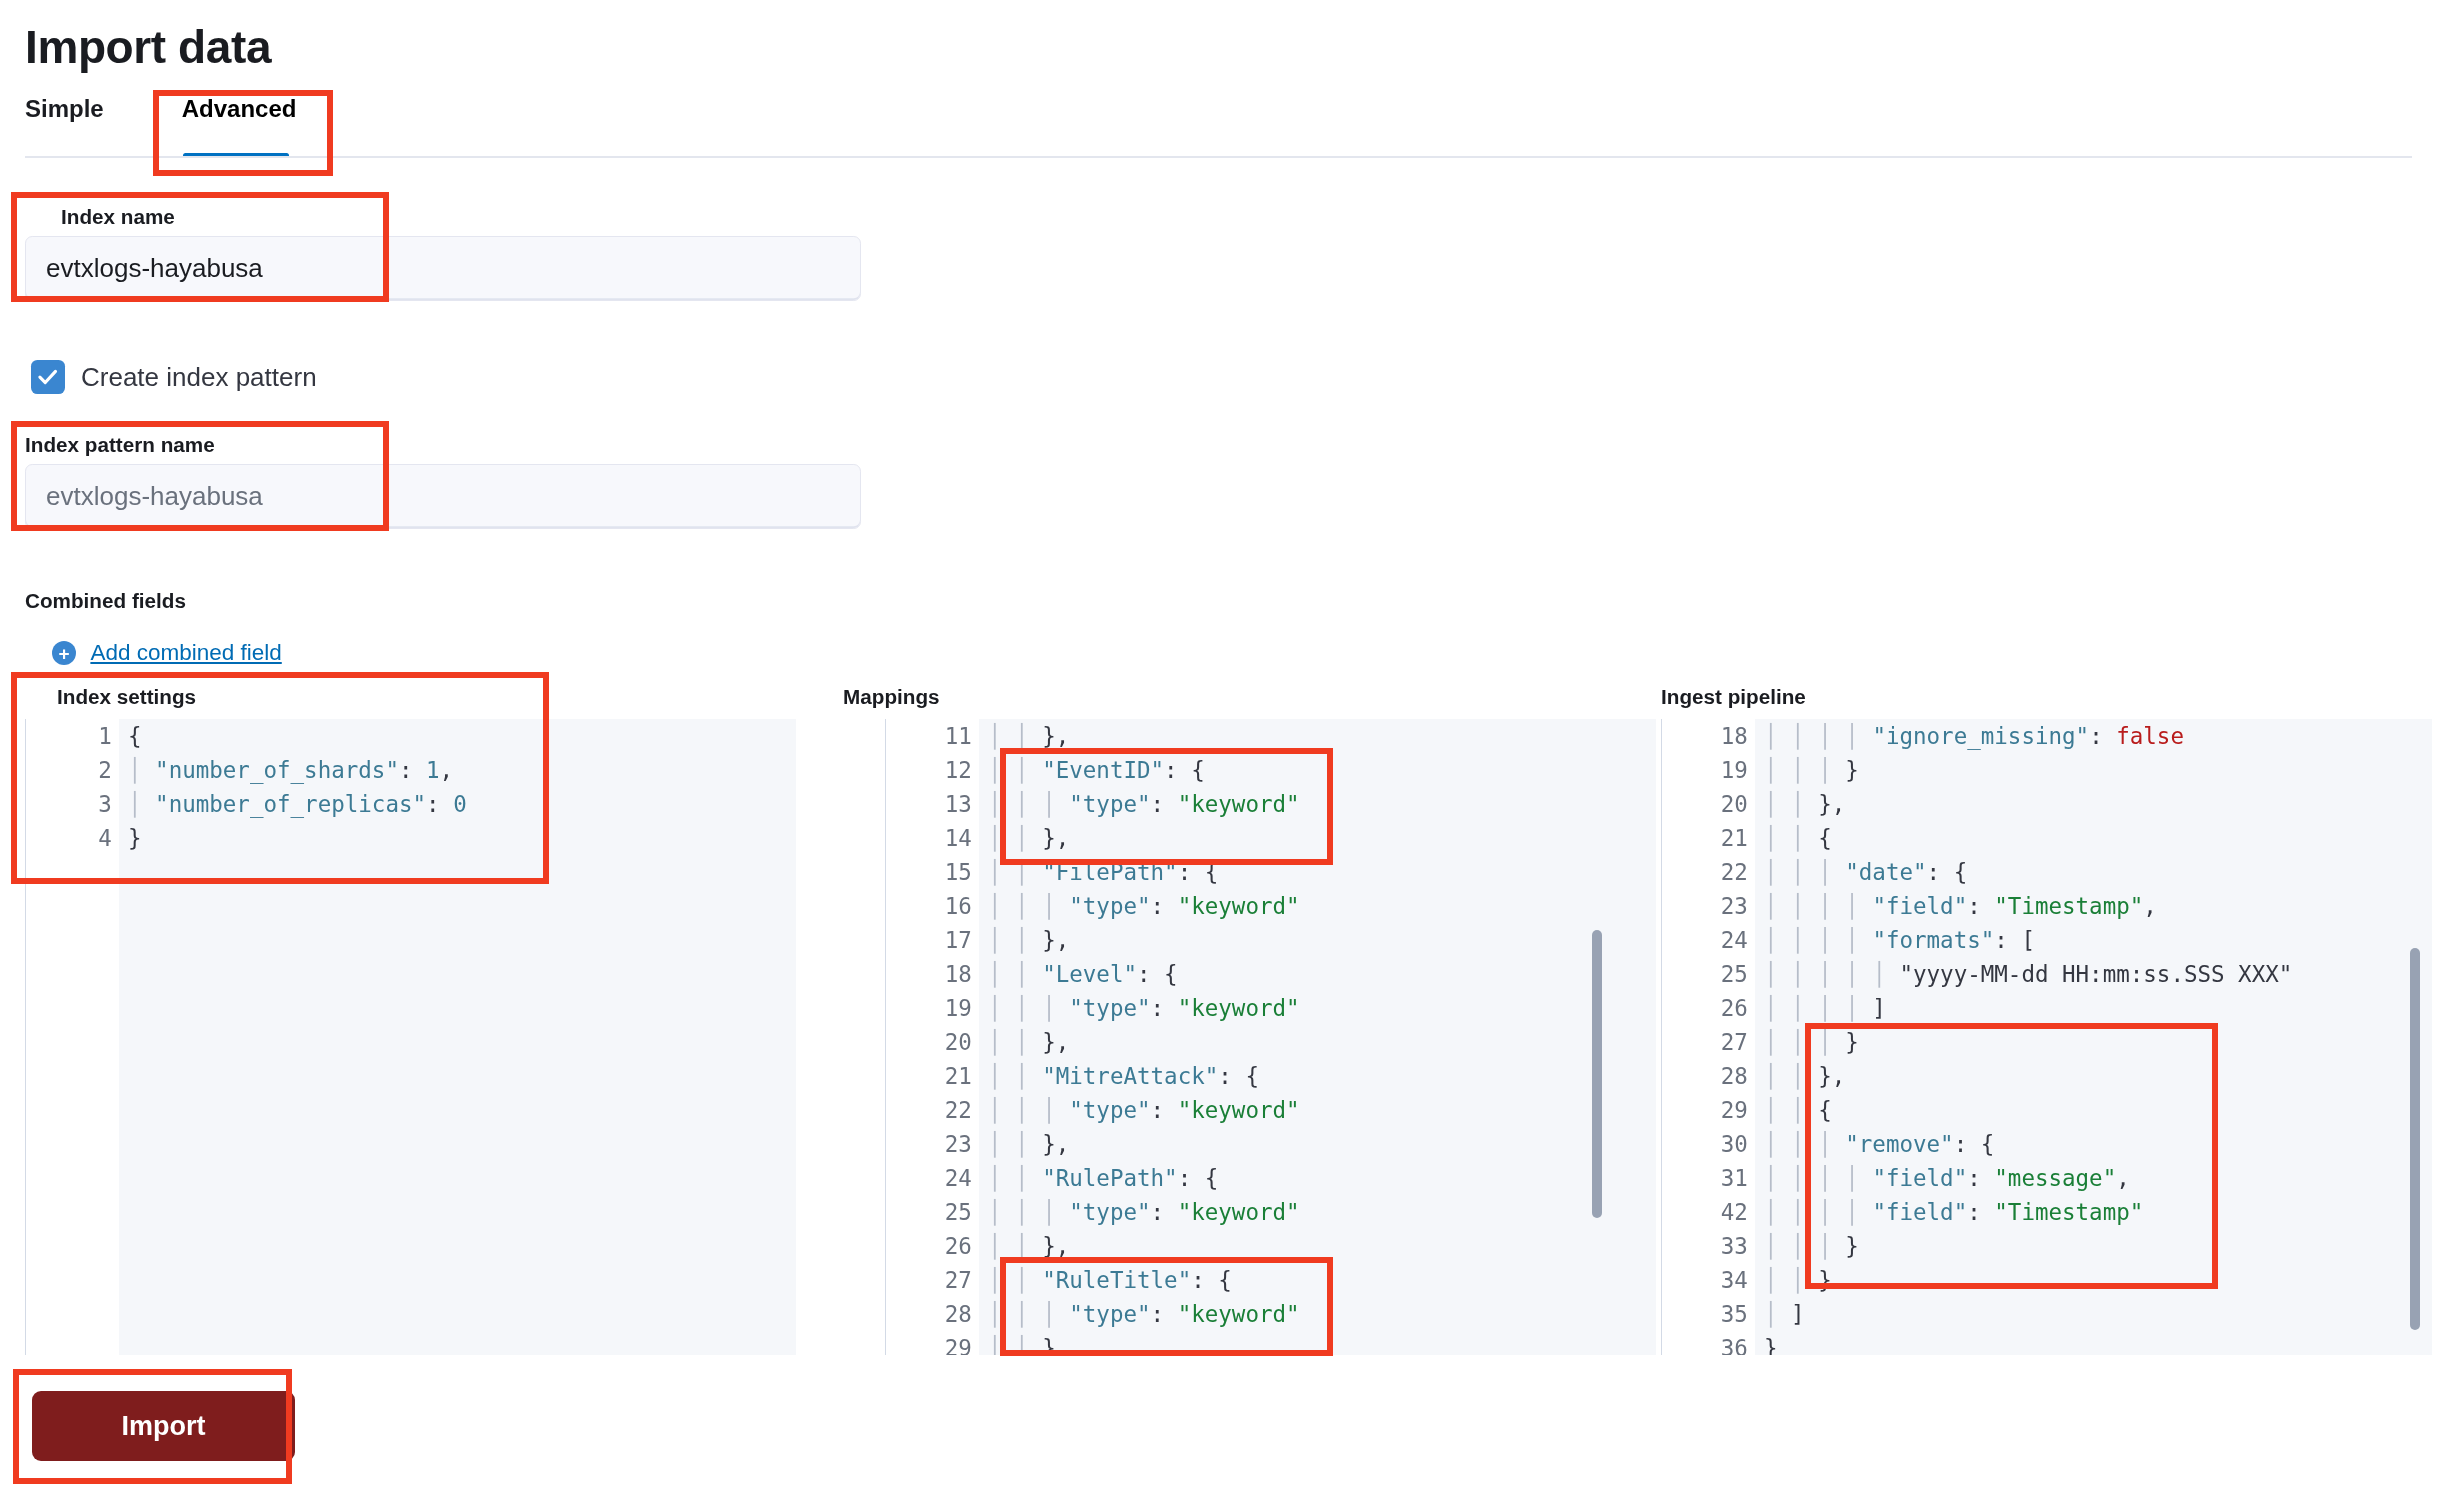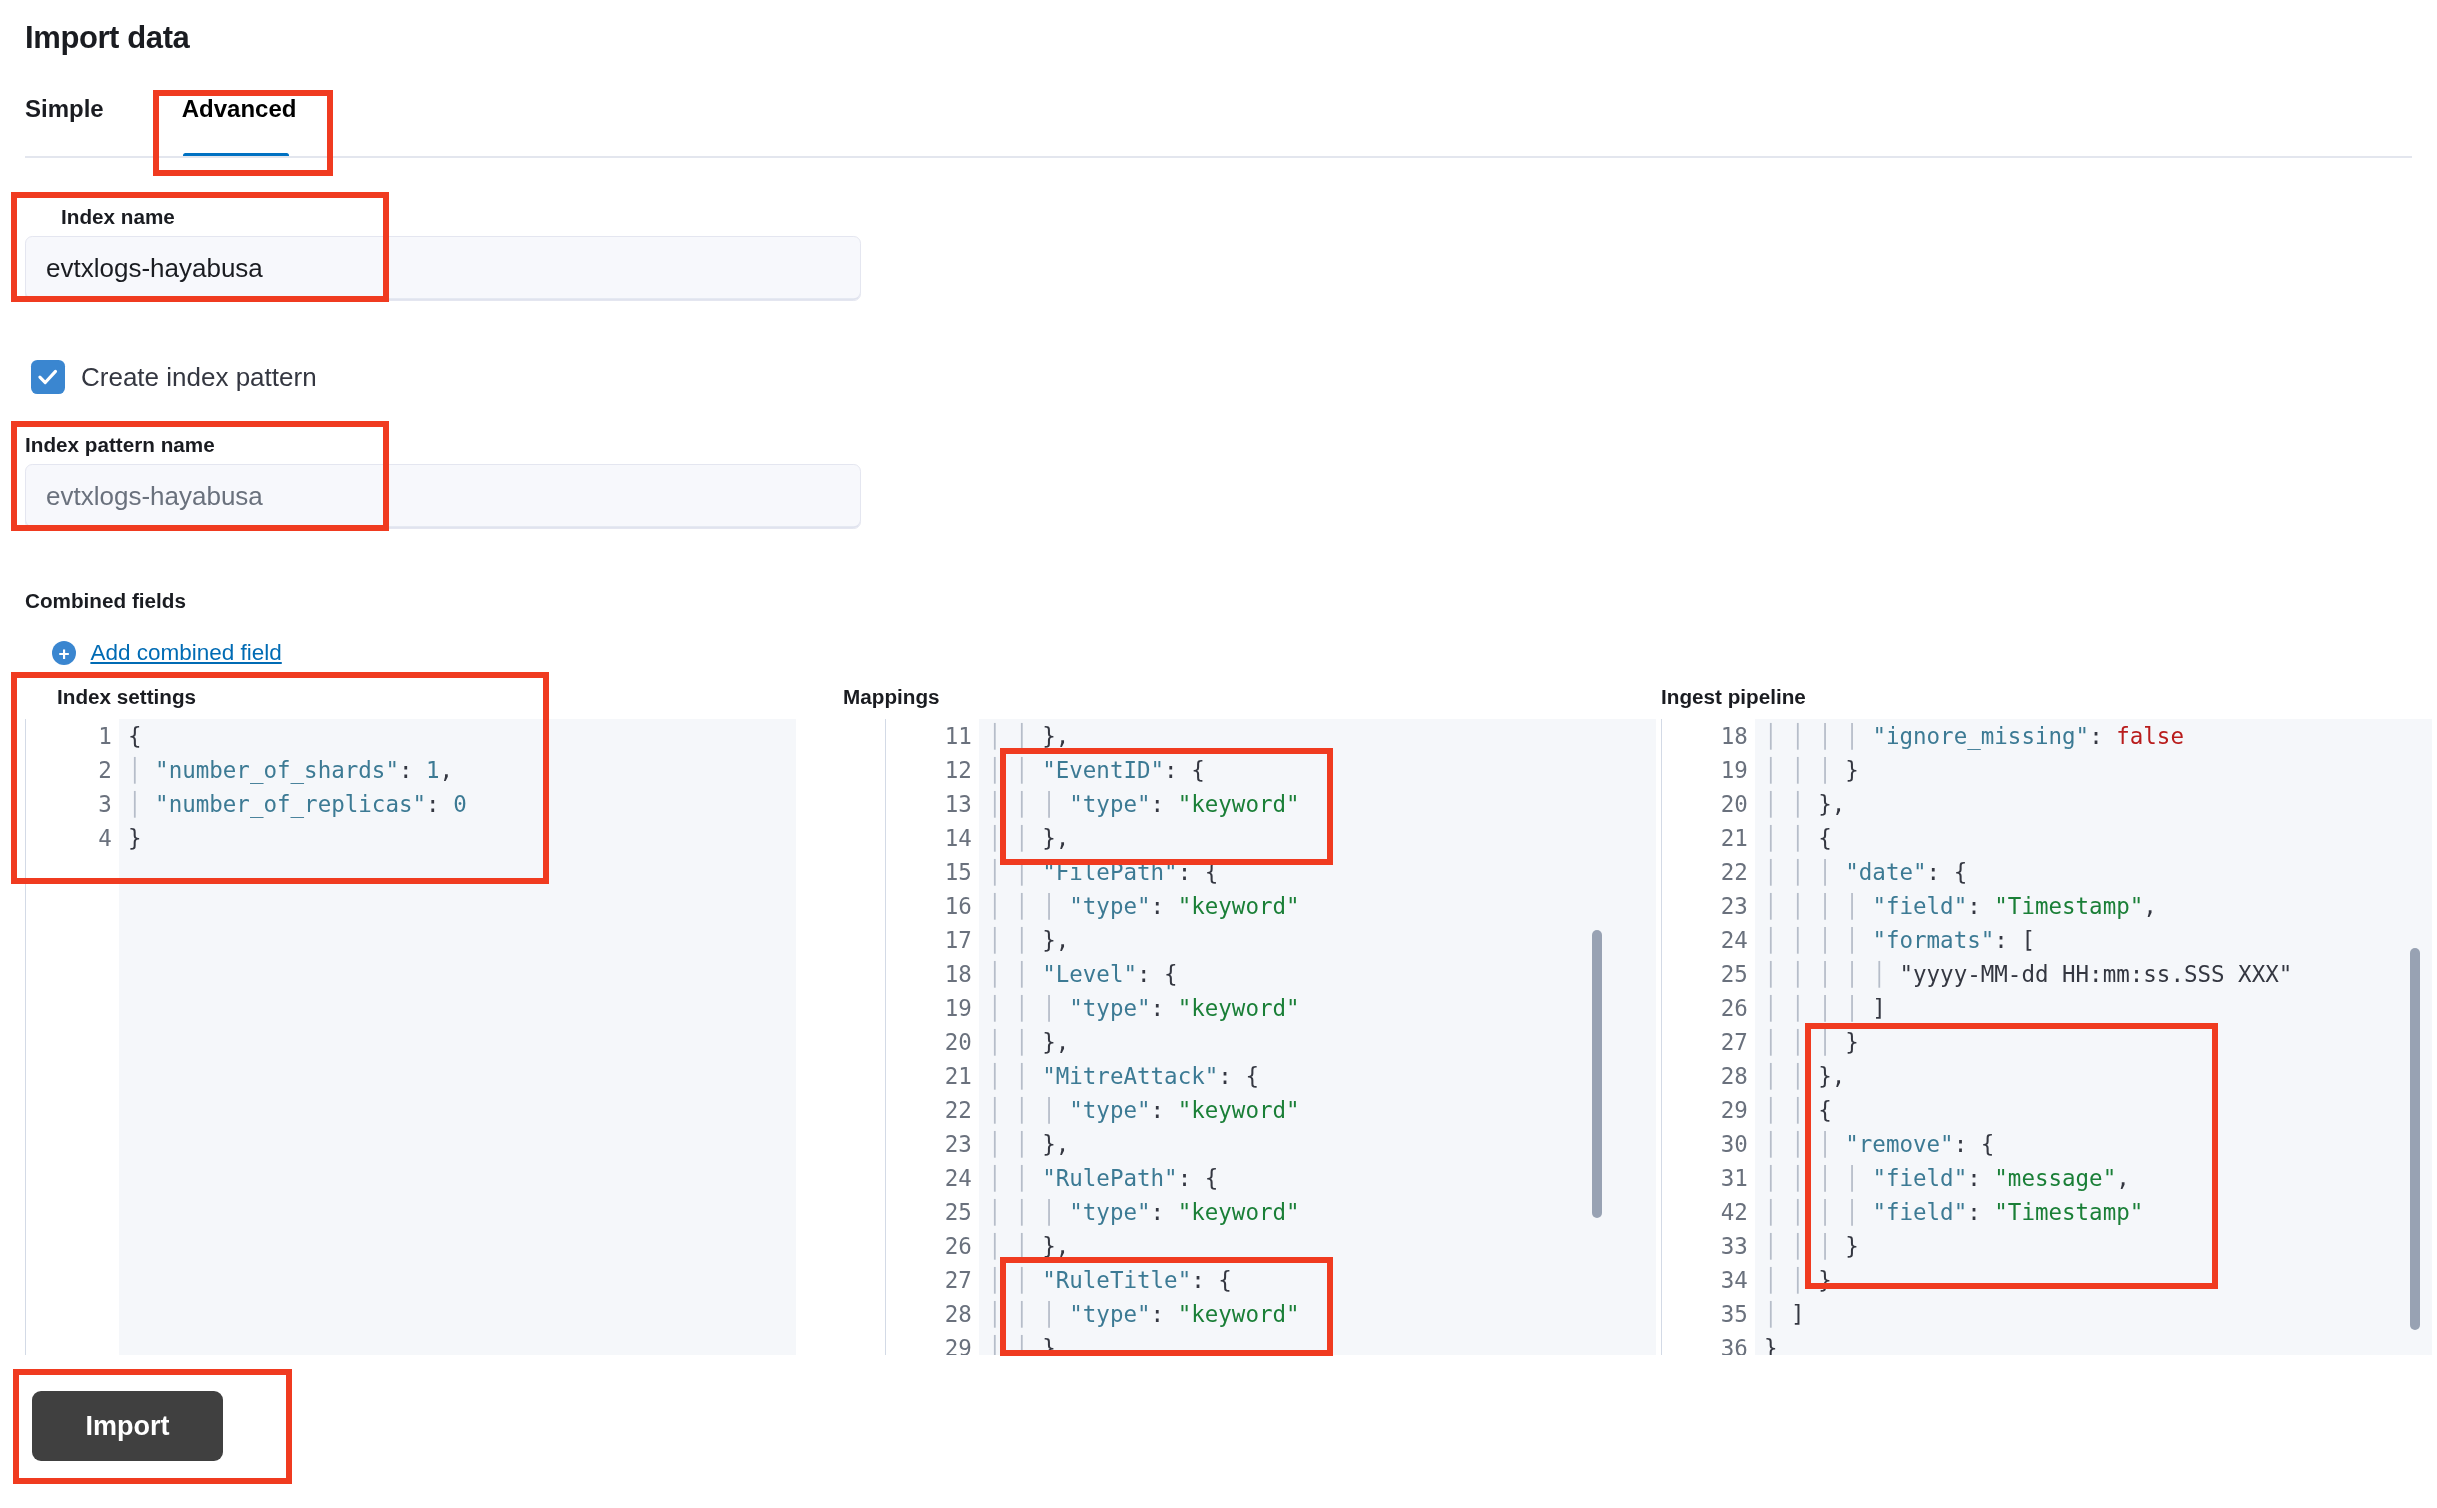--- a/index.html
+++ b/index.html
@@ -9,21 +9,21 @@
     background: #ffffff;
     font-family: "Liberation Sans", sans-serif;
     color: #343741;
     position: relative;
     overflow: hidden;
   }
 
   
   .page-title {
     position:absolute; left:25px; top:20px;
-    font-size: 31px; font-weight: 700; color:#1a1c21;
+    font-size: 46px; font-weight: 700; color:#1a1c21;
     letter-spacing:-0.4px;
   }
 
   .tabs {
     position:absolute; left:25px; top:97px;
     display:flex; align-items:flex-end; gap:16px;
   }
   .tab {
     font-size:24px; font-weight:700; padding: 0 31px 18px 0;
     color:#1a1c21; cursor:pointer; line-height:1;
@@ -126,22 +126,22 @@
   .tok-bool  { color:#b91c1c; }
   .guide     { color:#b6bdc9; }
 
   .vscroll {
     position:absolute; width:10px; border-radius:5.4px; background:#98a2b3;
   }
 
   
   .import-btn {
     position:absolute; left:32px; top:1391px;
-    width:191px; height:70px; border-radius:9px;
-    background:#404040; color:#ffffff;
+    width:263px; height:70px; border-radius:9px;
+    background:#7f1d1d; color:#ffffff;
     font-size:27px; font-weight:700;
     display:flex;align-items:center;justify-content:center;
     border:none; cursor:pointer;
     font-family:"Liberation Sans", sans-serif;
   }
 
   
   .anno {
     position:absolute; border:6.3px solid #f03b20; pointer-events:none;
     background:transparent;

